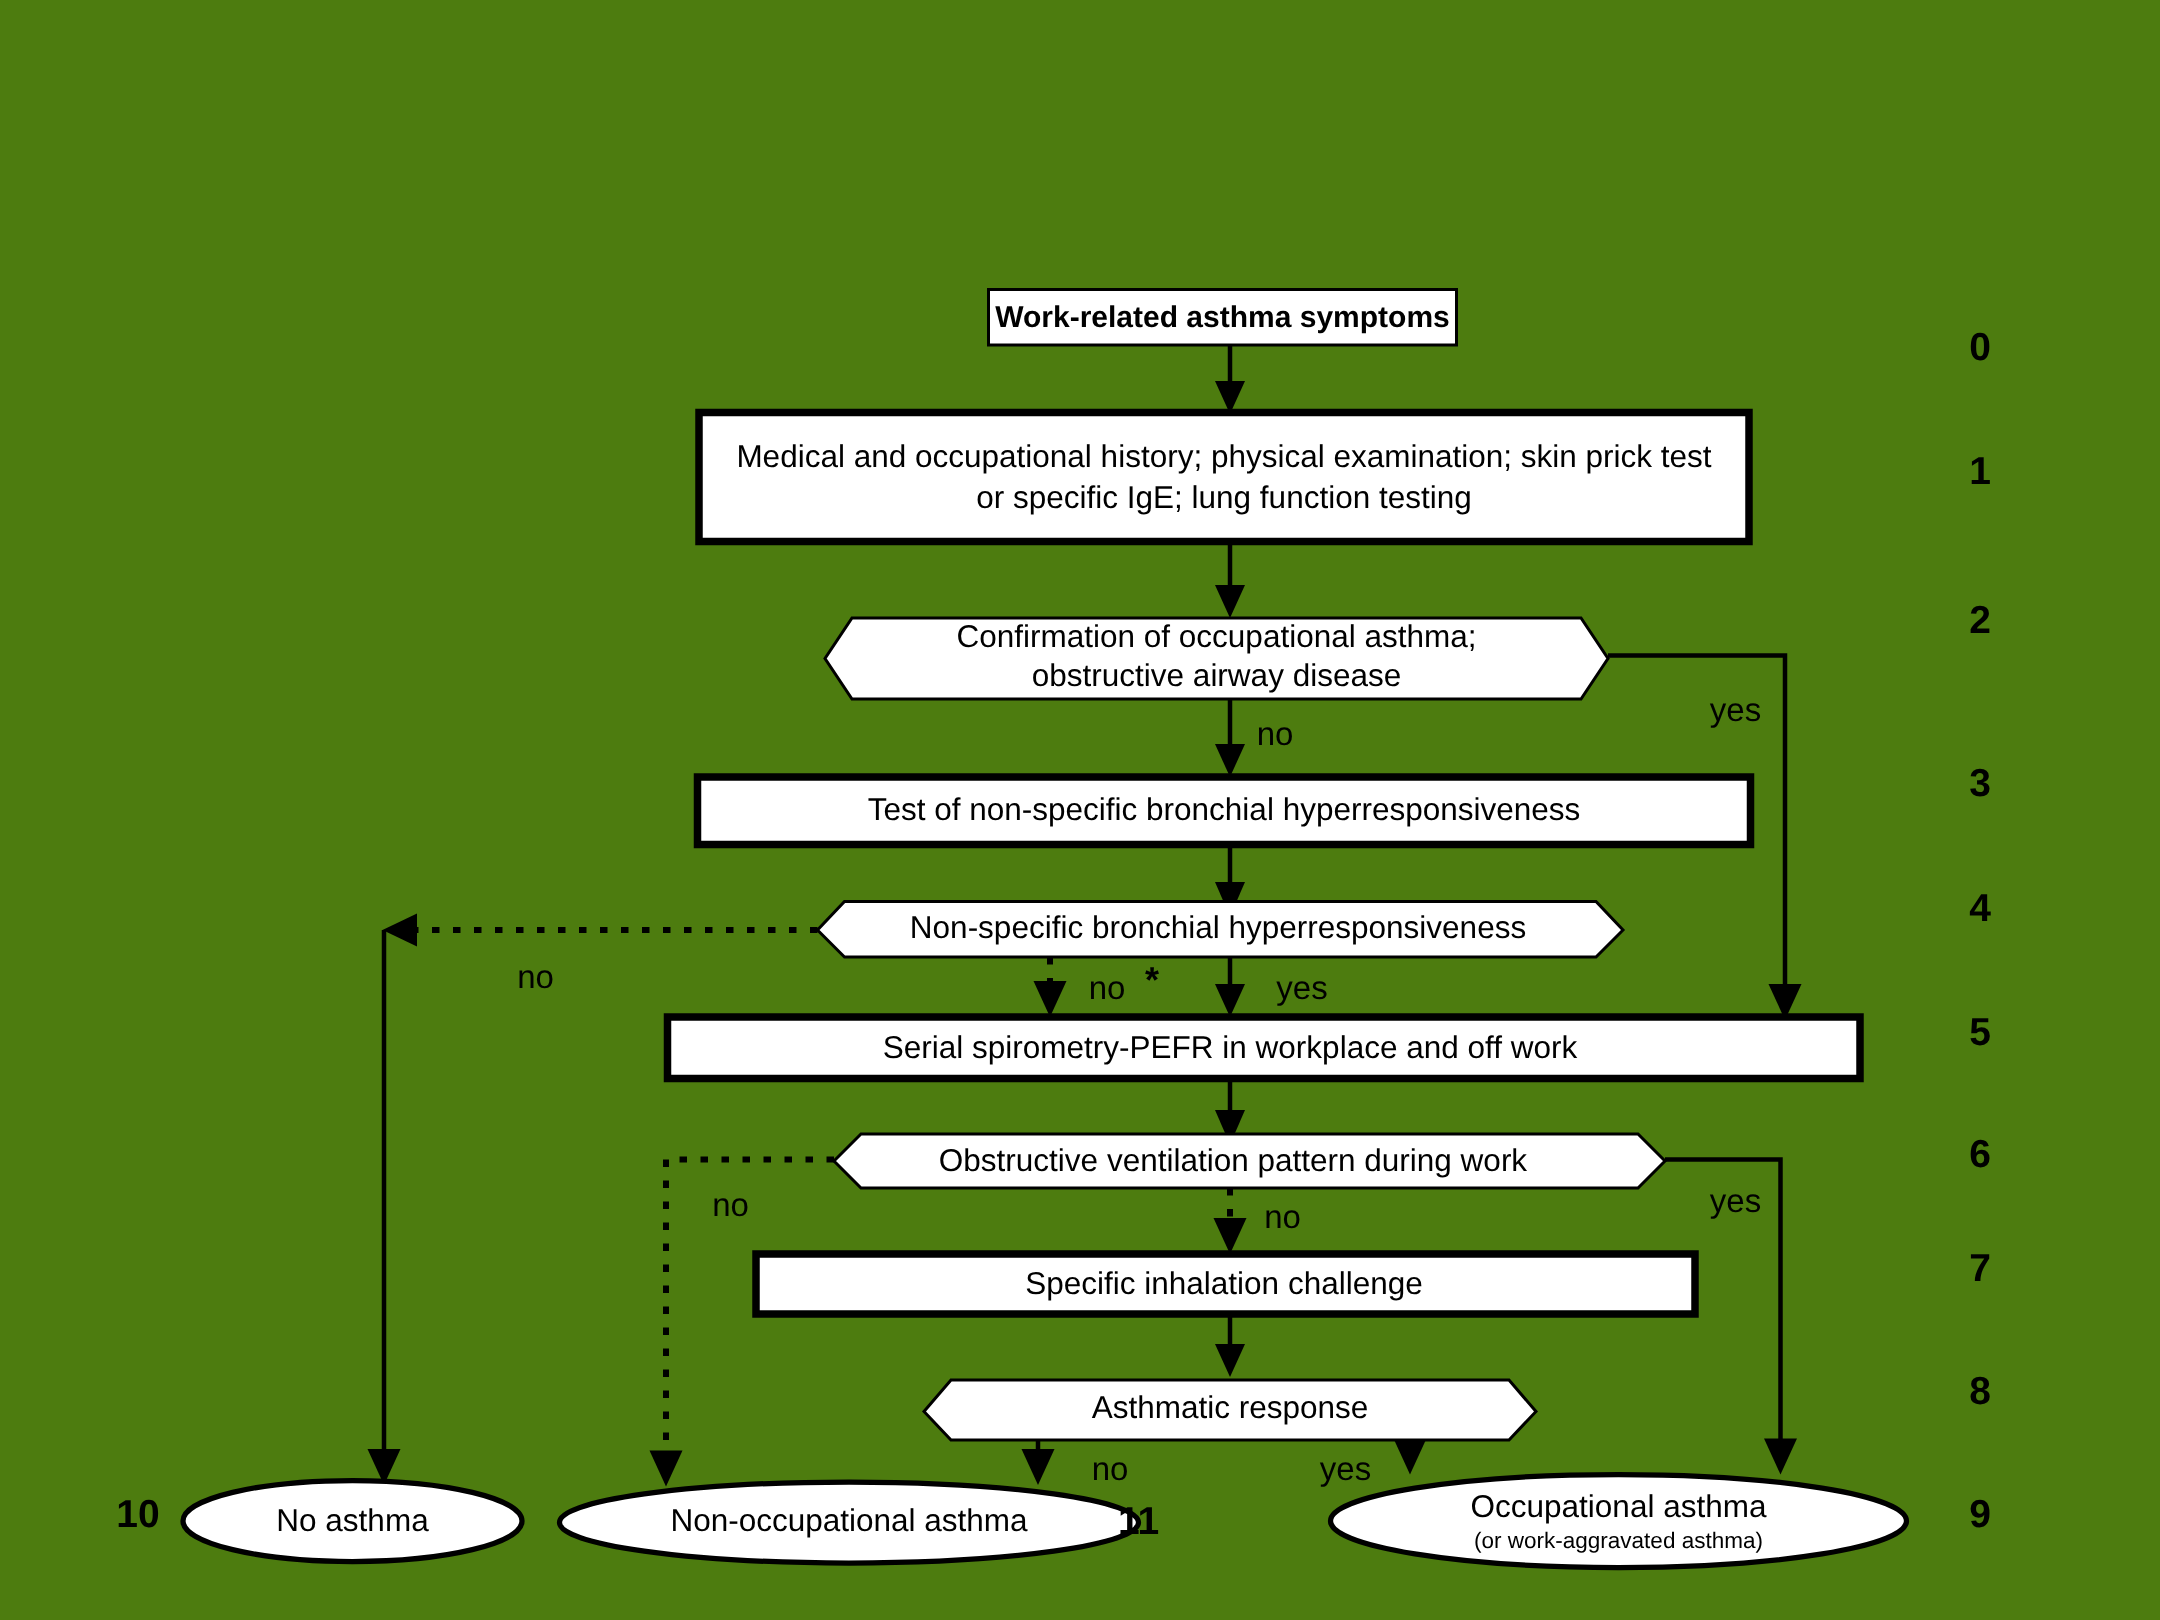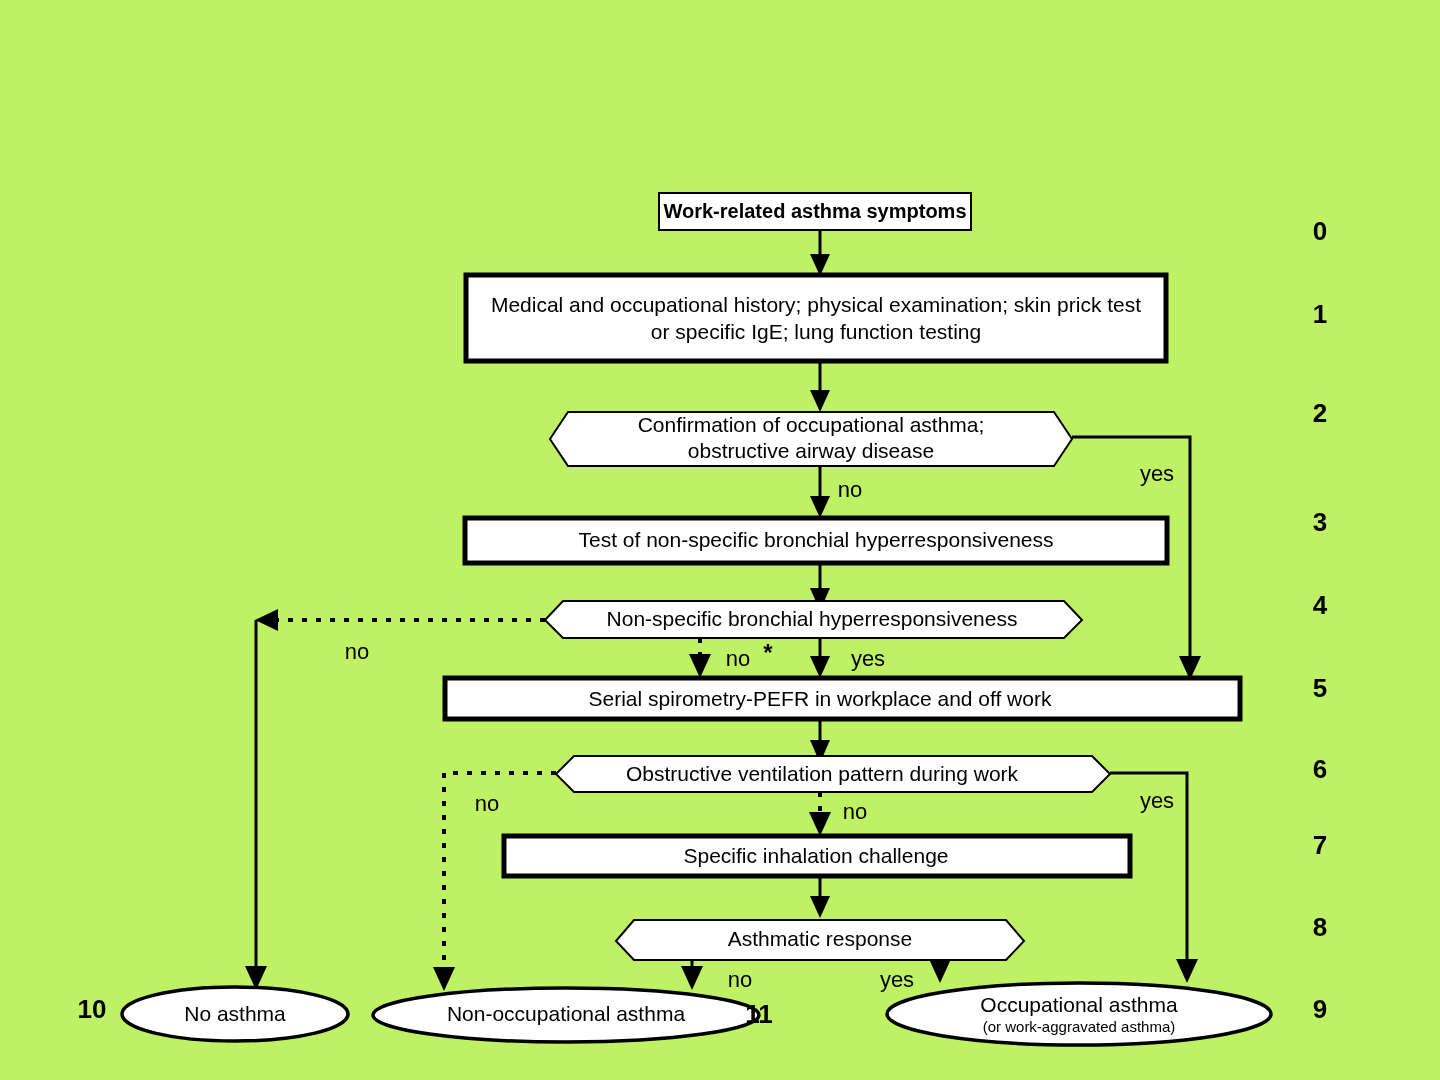--- a/index.html
+++ b/index.html
@@ -4,21 +4,21 @@
 <style>
   html, body {
     margin: 0;
     padding: 0;
     background: #ffffff;
   }
   #page {
     position: relative;
     width: 1440px;
     height: 1080px;
-    background: #bef264;
+    background: #4d7c0f;
     overflow: hidden;
     font-family: "Liberation Sans", sans-serif;
   }
   svg#flow {
     position: absolute;
     left: 0;
     top: 0;
     width: 1440px;
     height: 1080px;
   }

